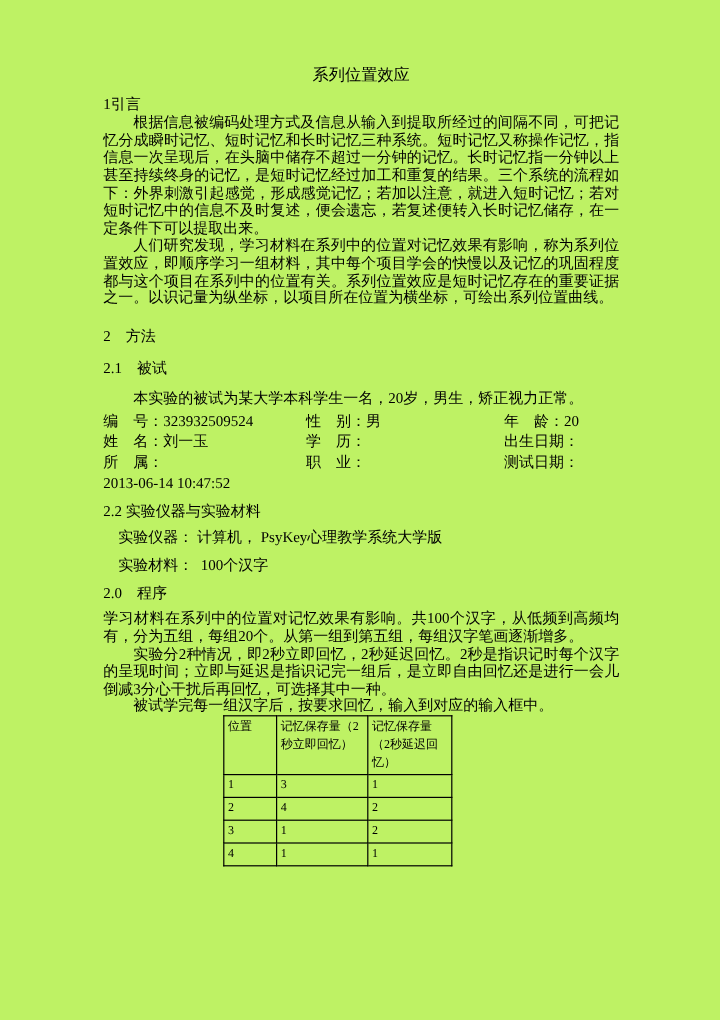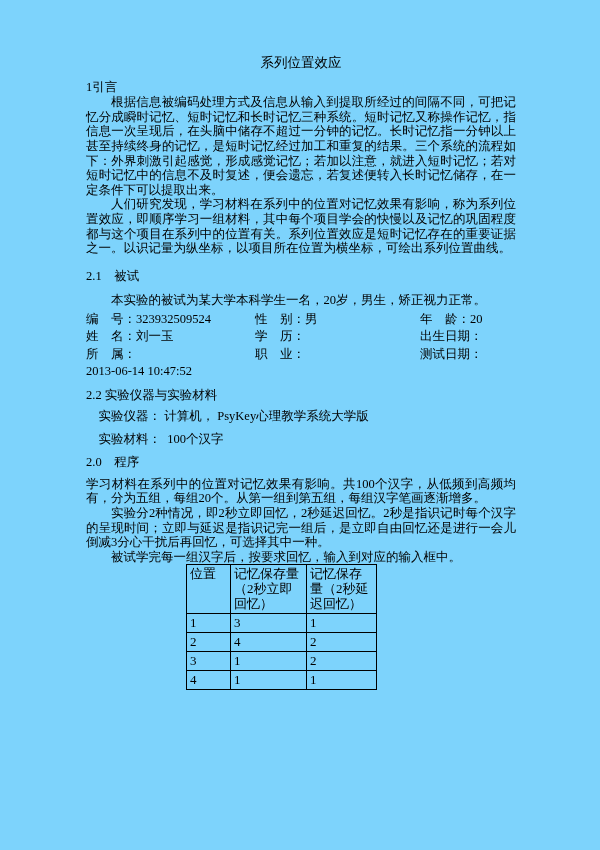--- a/index.html
+++ b/index.html
@@ -4,21 +4,21 @@
 <style>
   html, body {
     margin: 0;
     padding: 0;
     background: #ffffff;
   }
   .sheet {
     position: relative;
     width: 600px;
     height: 850px;
-    background: #7dd3fc;
+    background: #bef264;
     box-sizing: border-box;
     padding: 56px 84px 29px 86px;
     font-family: "Liberation Serif", "DejaVu Serif", serif;
     color: #000000;
     font-size: 12.5px;
     line-height: 14.6px;
     overflow: hidden;
   }
   .title {
     text-align: center;
@@ -48,21 +48,21 @@
   table.result-table {
     border-collapse: collapse;
     margin-left: 100px;
     table-layout: fixed;
     width: 190px;
   }
   table.result-table th,
   table.result-table td {
     border: 1px solid #000;
     font-weight: normal;
-    font-size: 13px;
+    font-size: 10px;
     line-height: 15px;
     text-align: left;
     vertical-align: top;
     padding: 1px 3px 2px 3px;
     word-break: break-all;
   }
   table.result-table col.c-pos { width: 44px; }
   table.result-table col.c-im  { width: 76px; }
   table.result-table col.c-de  { width: 70px; }
 </style>
@@ -70,20 +70,21 @@
 <body>
 
 <div class="sheet">
 
   <div class="title">系列位置效应</div>
 
   <div class="h-intro">1引言</div>
   <p class="para indent">根据信息被编码处理方式及信息从输入到提取所经过的间隔不同，可把记忆分成瞬时记忆、短时记忆和长时记忆三种系统。短时记忆又称操作记忆，指信息一次呈现后，在头脑中储存不超过一分钟的记忆。长时记忆指一分钟以上甚至持续终身的记忆，是短时记忆经过加工和重复的结果。三个系统的流程如下：外界刺激引起感觉，形成感觉记忆；若加以注意，就进入短时记忆；若对短时记忆中的信息不及时复述，便会遗忘，若复述便转入长时记忆储存，在一定条件下可以提取出来。</p>
   <p class="para indent">人们研究发现，学习材料在系列中的位置对记忆效果有影响，称为系列位置效应，即顺序学习一组材料，其中每个项目学会的快慢以及记忆的巩固程度都与这个项目在系列中的位置有关。系列位置效应是短时记忆存在的重要证据之一。以识记量为纵坐标，以项目所在位置为横坐标，可绘出系列位置曲线。</p>
 
+  <div class="h-sec">2　方法</div>
 
   <div class="h-sub">2.1　被试</div>
   <p class="para indent">本实验的被试为某大学本科学生一名，20岁，男生，矫正视力正常。</p>
 
   <div class="info-block">
     <div class="info-row">
       <span>编    号：323932509524</span>
       <span>性    别：男</span>
       <span>年    龄：20</span>
     </div>

